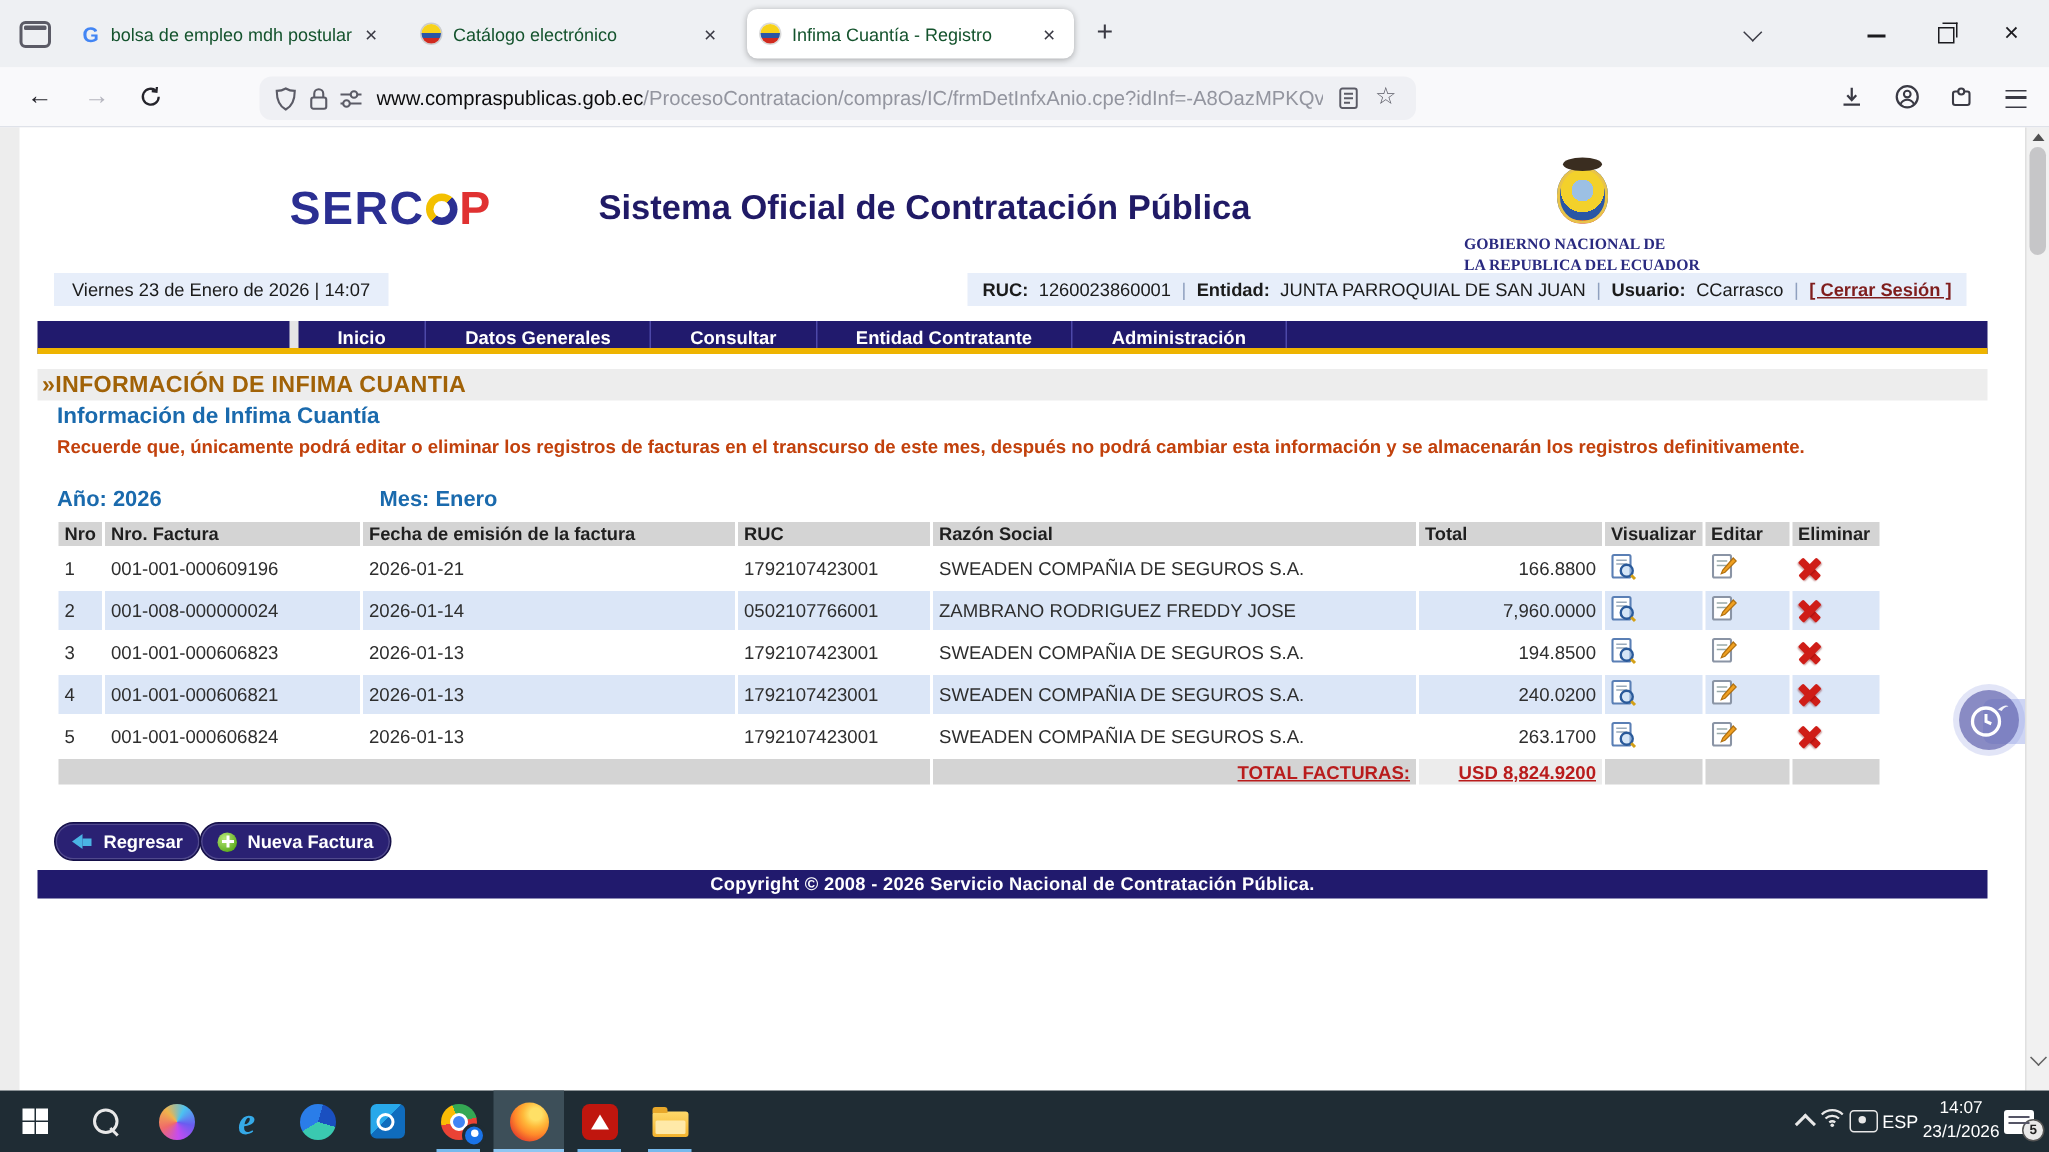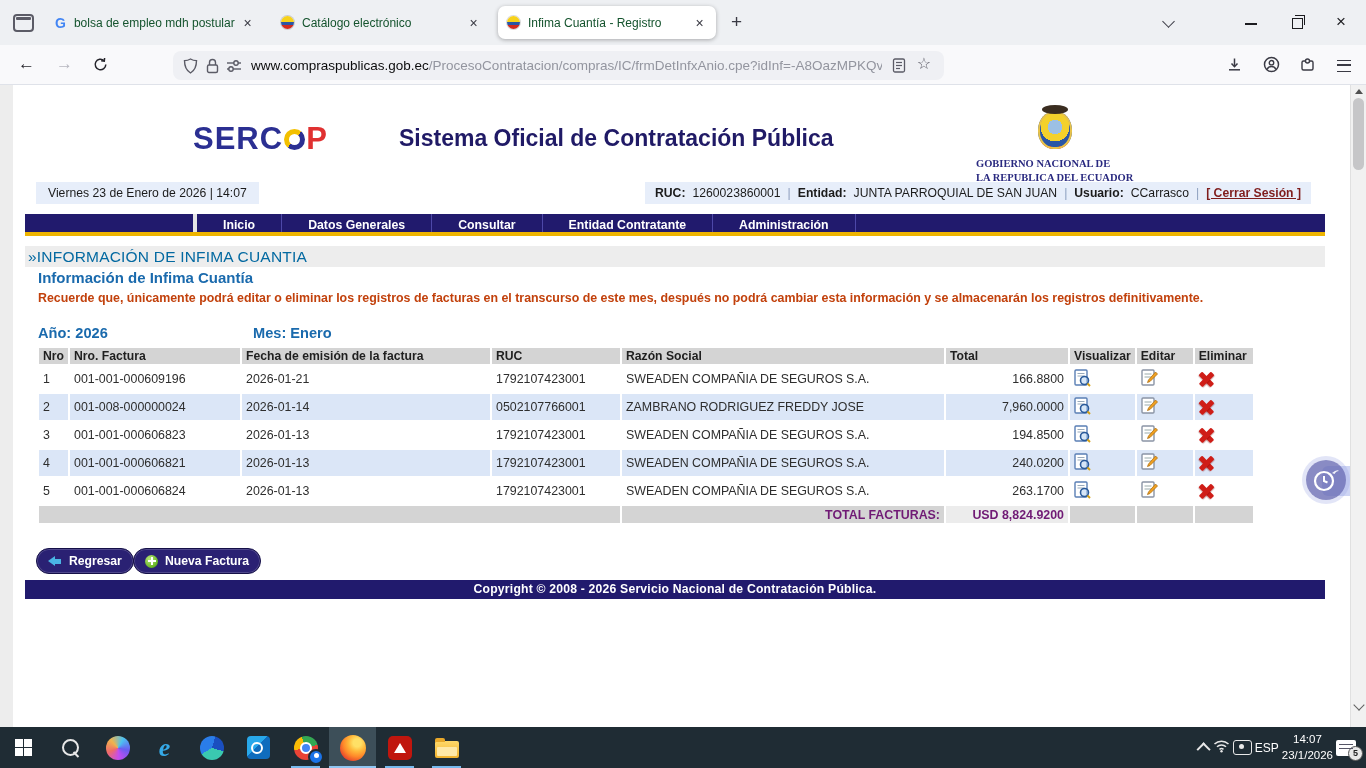--- a/index.html
+++ b/index.html
@@ -61,36 +61,36 @@
   .gov-text{font-family:"Liberation Serif",serif;font-weight:bold;font-size:10.5px;color:#2a2a80;line-height:1.35;white-space:nowrap;}
 
   .session-left{position:absolute;left:23px;top:97px;height:22px;background:#e7eefa;font-size:12.2px;color:#1b1b1b;line-height:22px;padding:0 12px;}
   .session-right{position:absolute;right:39px;top:97px;height:22px;background:#e7eefa;font-size:12.2px;color:#1b1b1b;line-height:22px;padding:0 10px;display:flex;gap:7px;align-items:center;}
   .session-right b{font-weight:bold;}
   .sep{color:#8fa0bf;}
   .logout{color:#7f1d1d;font-weight:bold;text-decoration:underline;white-space:nowrap;}
 
   .menubar{position:absolute;left:12px;top:129px;width:1300px;height:22px;background:#211a6d;border-bottom:4px solid #eeb400;display:flex;padding-left:168px;box-sizing:border-box;}
   .menu-item{color:#fff;font-size:12.3px;font-weight:bold;line-height:22px;padding:0 26px;border-right:1px solid #4d48a8;white-space:nowrap;}
-  .menu-item:first-child{border-left:4px solid #e5e5e5;}
+  .menu-item:first-child{border-left:6px solid #e5e5e5;}
 
   .crumb-bar{position:absolute;left:12px;top:161px;width:1300px;height:21px;background:#ededed;}
-  .crumb{font-size:15.5px;font-weight:normal;color:#0369a1;line-height:21px;padding-left:3px;letter-spacing:.2px;}
+  .crumb{font-size:15.5px;font-weight:bold;color:#a16207;line-height:21px;padding-left:3px;letter-spacing:.2px;}
   .subtitle{position:absolute;left:25px;top:184px;font-size:15px;font-weight:bold;color:#1a6aad;}
   .warning{position:absolute;left:25px;top:204px;width:1252px;font-size:12.4px;font-weight:bold;color:#c2410c;line-height:19px;}
   .yearmonth{position:absolute;top:240px;font-size:14.6px;font-weight:bold;color:#1a6aad;}
   .year{left:25px;}.month{left:240px;}
 
   table.inv{position:absolute;left:24px;top:261px;border-collapse:separate;border-spacing:2px;font-size:12.4px;color:#2e2e2e;}
   table.inv th{background:#d4d4d4;font-weight:bold;text-align:left;height:16px;padding:0 4px;font-size:12.2px;color:#1f1f1f;white-space:nowrap;}
   table.inv td{height:26px;padding:0 4px;white-space:nowrap;}
   tr.even td{background:#dbe6f7;}
   td.num,th.num{text-align:right;}
   td.icocell{padding-left:10px;}
-  tr.total-row td{background:#d4d4d4;height:17px;font-weight:bold;color:#701a75;}
+  tr.total-row td{background:#d4d4d4;height:17px;font-weight:bold;color:#b91c1c;text-decoration:underline;}
   tr.total-row td.tval{background:#ececec;text-align:right;}
   tr.total-row td.tlab{text-align:right;}
 
   .x-ic{position:relative;width:15px;height:15px;display:inline-block;vertical-align:middle;}
   .x-ic::before,.x-ic::after{content:"";position:absolute;left:-1px;top:5.2px;width:17px;height:4.6px;background:#cf1d17;border-radius:1px;box-shadow:0 1px 1px rgba(120,0,0,.35);}
   .x-ic::before{transform:rotate(45deg);}
   .x-ic::after{transform:rotate(-45deg);}
 
   .btn{position:absolute;top:463px;height:26px;background:#2a2173;border:1px solid #151048;border-radius:13px;color:#fff;font-weight:bold;font-size:12.2px;display:flex;align-items:center;gap:7px;padding:0 11px;box-sizing:border-box;box-shadow:inset 0 0 0 1px rgba(255,255,255,.18);}
   .btn-back{left:23px;}

